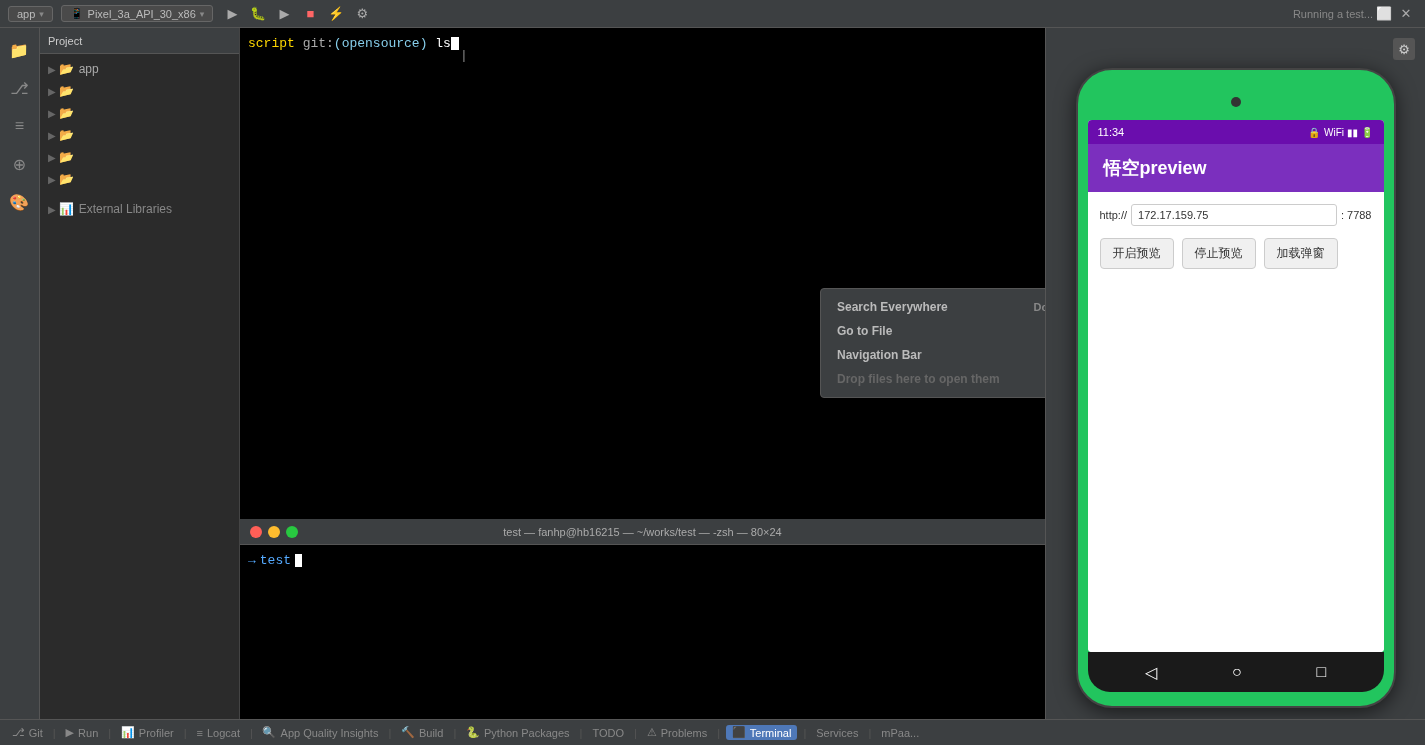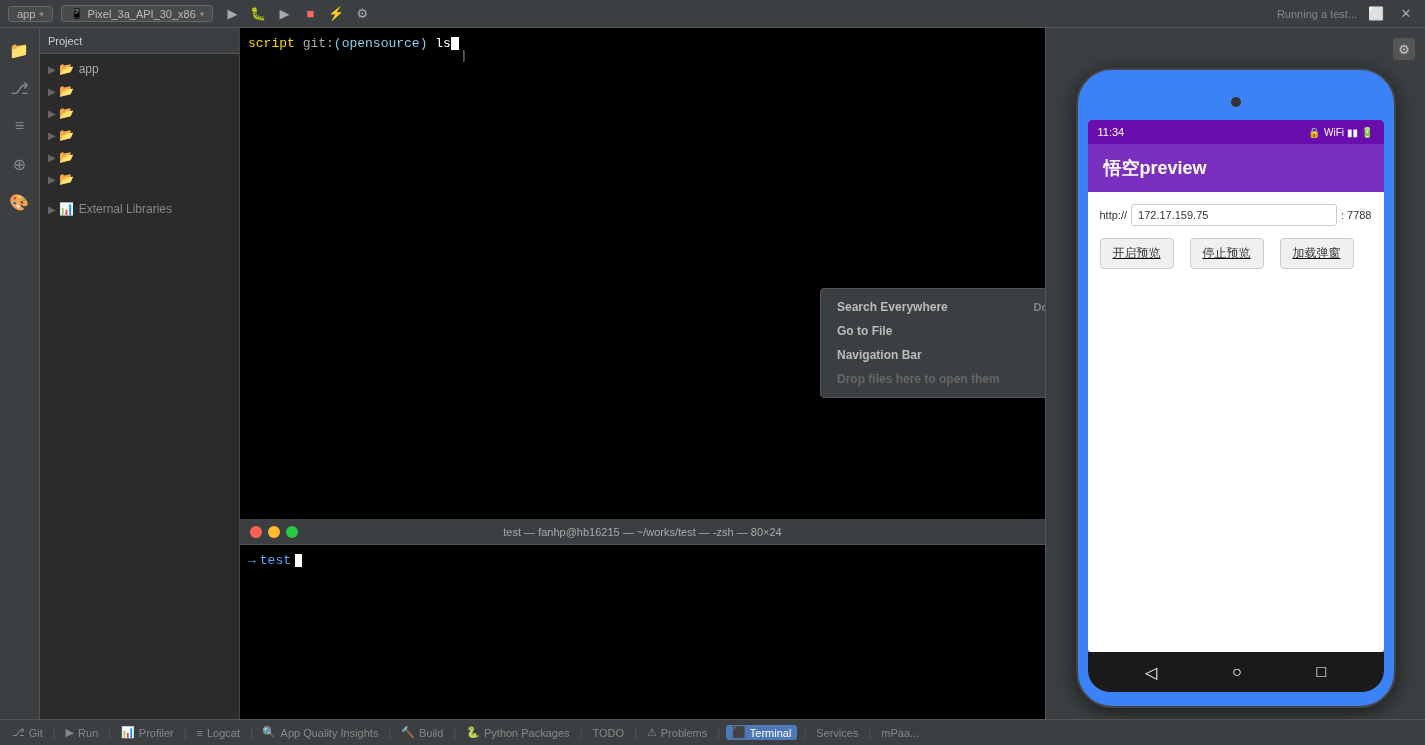--- a/index.html
+++ b/index.html
@@ -68,21 +68,20 @@
       font-size: 13px;
       cursor: pointer;
       display: flex;
       align-items: center;
       justify-content: center;
       border-radius: 3px;
     }
     .toolbar-right {
       display: flex;
       align-items: center;
-      gap: 8px;
     }
     .toolbar-running {
       color: #888;
       font-size: 11px;
     }
 
     
     .main-content {
       flex: 1;
       display: flex;
@@ -281,21 +280,21 @@
       font-size: 13px;
       display: flex;
       align-items: center;
       justify-content: center;
     }
 
     
     .phone-frame {
       width: 320px;
       height: 640px;
-      background: #3b82f6;
+      background: #22c55e;
       border-radius: 36px;
       padding: 14px 10px;
       box-shadow: 0 4px 20px rgba(0,0,0,0.6);
       display: flex;
       flex-direction: column;
       position: relative;
       border: 2px solid #444;
     }
     .phone-notch-area {
       height: 36px;
@@ -360,23 +359,22 @@
       flex: 1;
       border: 1px solid #ccc;
       border-radius: 3px;
       padding: 4px 6px;
       font-size: 11px;
       color: #333;
       background: #fff;
     }
     .phone-buttons-row {
       display: flex;
-      gap: 16px;
+      gap: 8px;
       flex-wrap: wrap;
-      text-decoration: underline;
     }
     .phone-action-btn {
       padding: 6px 12px;
       border: 1px solid #ccc;
       border-radius: 4px;
       background: #f0f0f0;
       font-size: 12px;
       cursor: pointer;
       color: #333;
     }

